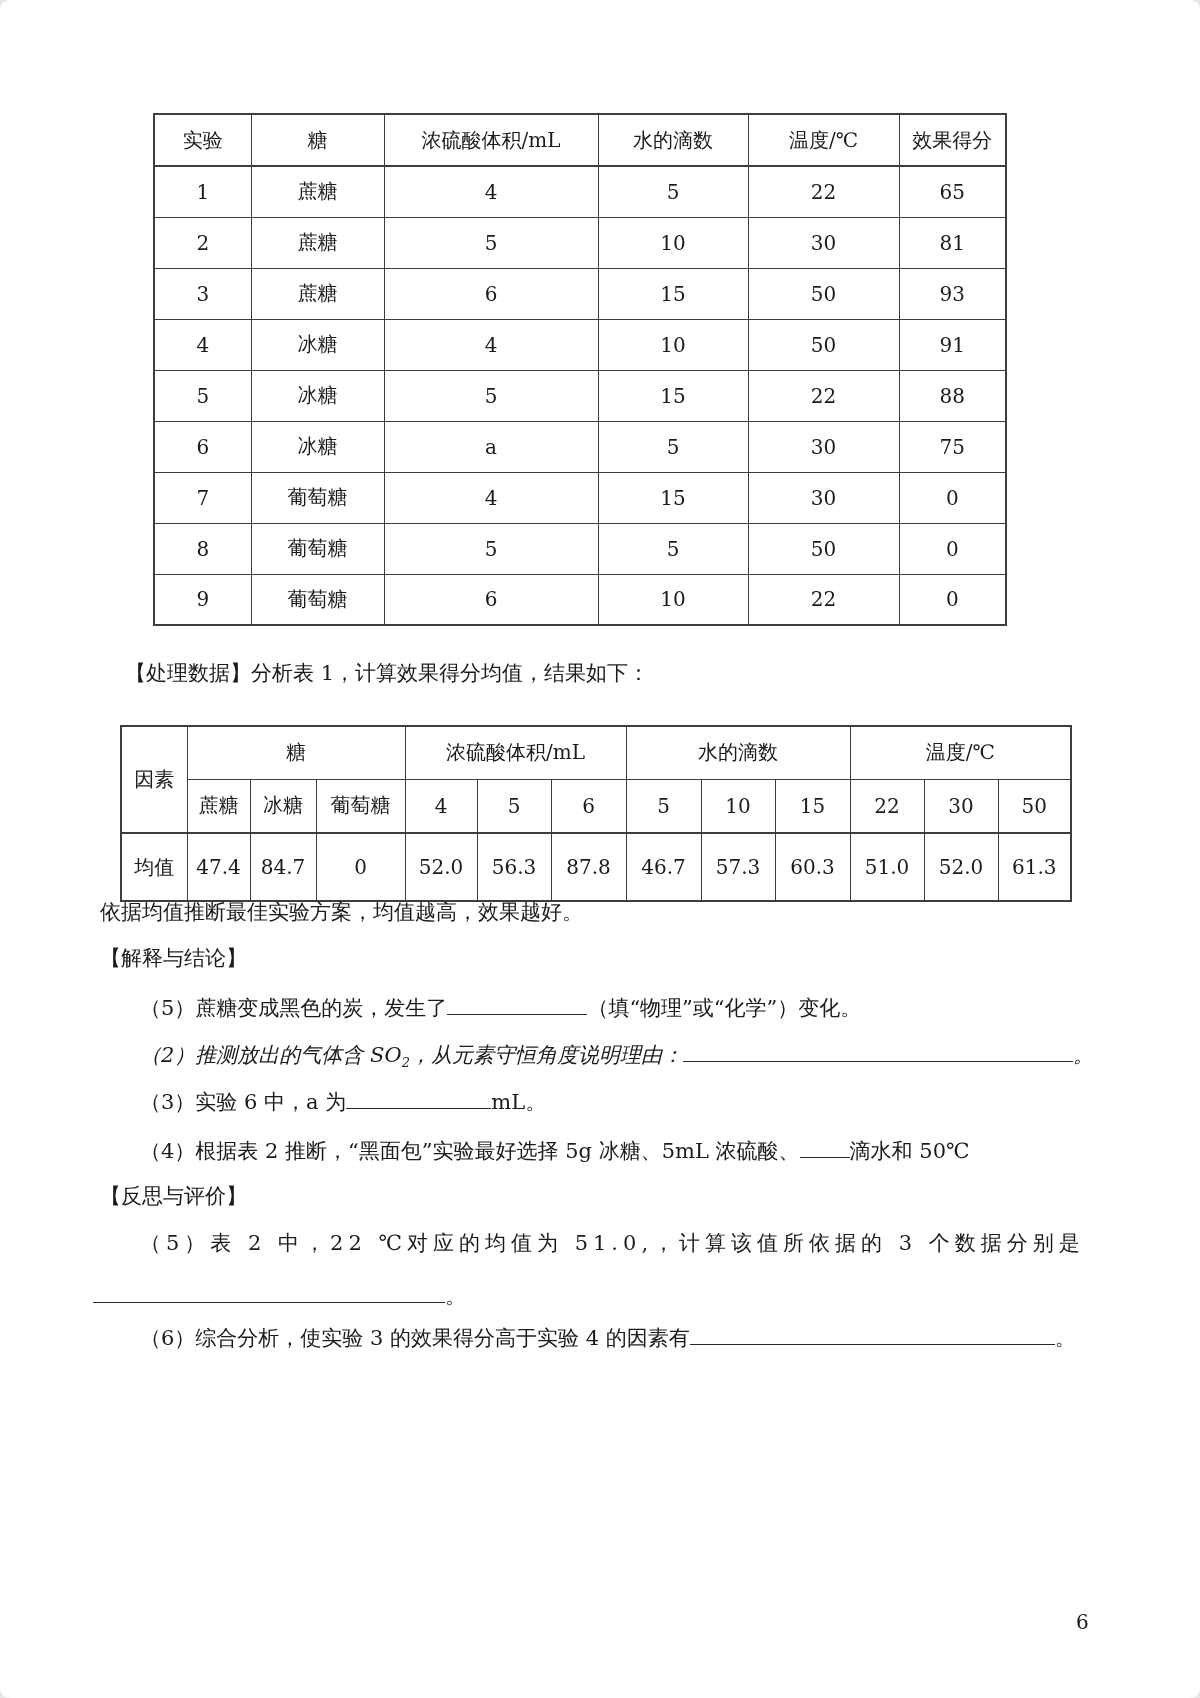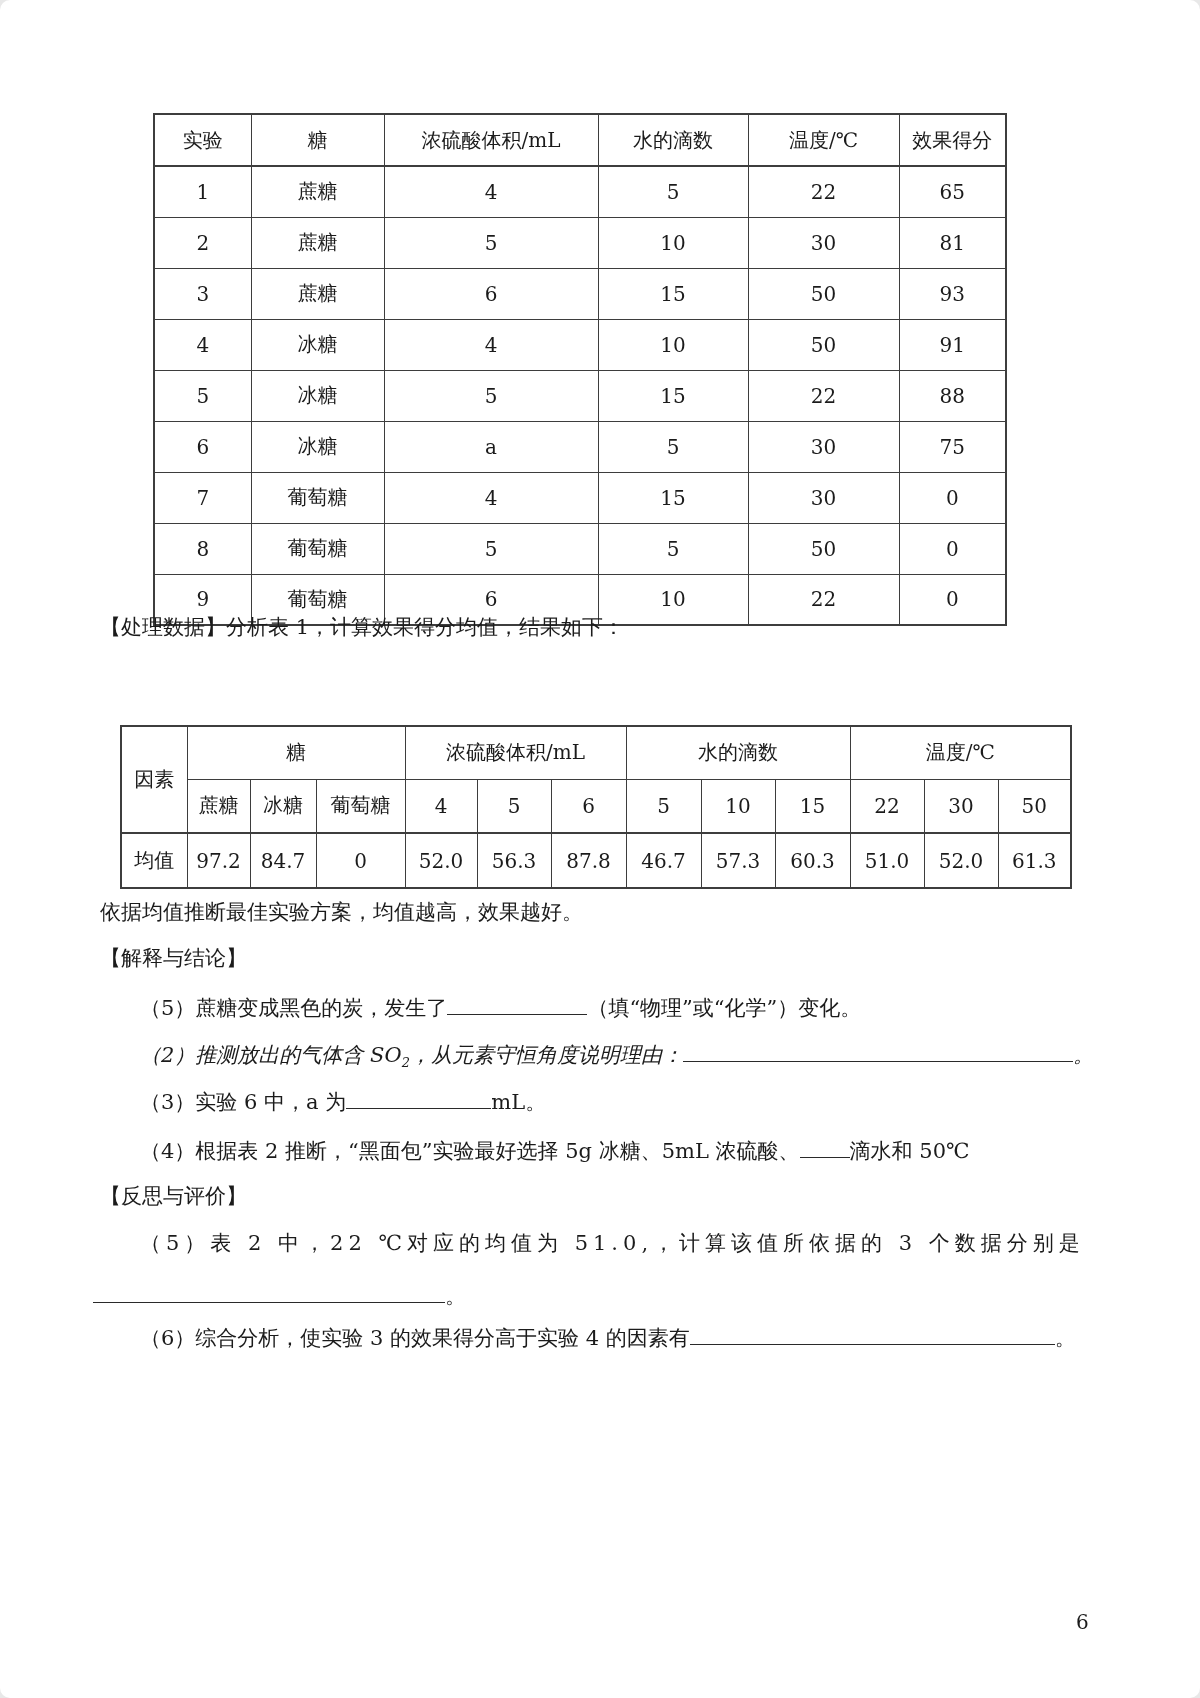--- a/index.html
+++ b/index.html
@@ -15,33 +15,33 @@
     border:1.5px solid #3d3d3d; text-align:center; vertical-align:middle;
     font-weight:normal; padding:0; font-size:20px; overflow:hidden;
   }
   .t1 { left:153px; top:113px; width:852px; border:2px solid #3d3d3d; }
   .t1 thead tr { height:52px; }
   .t1 thead th { border-bottom:2px solid #3d3d3d; }
   .t1 tbody tr { height:51px; }
   .t2 { left:120px; top:725px; width:950px; border:2px solid #3d3d3d; }
   .t2 .r1 { height:53px; }
   .t2 .r2 { height:54px; }
-  .t2 .r3 { height:55px; }
+  .t2 .r3 { height:68px; }
   .t2 .r3 th, .t2 .r3 td { border-top:2px solid #3d3d3d; }
   .line { position:absolute; left:100px; font-size:21px; white-space:nowrap; line-height:26px; }
   .q { left:140px; }
   .t2title { position:absolute; left:120px; top:687px; width:950px; text-align:center; font-size:21px; }
   .blank { display:inline-block; border-bottom:1.5px solid #2a2a2a; height:20px; vertical-align:baseline; }
   .w140 { width:140px; }
   .w390 { width:390px; }
   .w145 { width:145px; }
   .w50  { width:50px; }
   .w352 { width:352px; }
   .w365 { width:365px; }
-  .process { top:614px; }
+  .process { top:660px;margin-left:25px; }
   .note { top:899px; }
   .h-explain { top:945px; }
   .q1 { top:994px; }
   .q2 { top:1041px;font-style:italic; }
   .q3 { top:1088px; }
   .q4 { top:1137px; }
   .h-reflect { top:1183px; }
   .q5 { top:1230px; letter-spacing:5px; }
   .q5b { top:1282px; left:93px; }
   .q6 { top:1324px; }
@@ -184,21 +184,21 @@
           <th>6</th>
           <th>5</th>
           <th>10</th>
           <th>15</th>
           <th>22</th>
           <th>30</th>
           <th>50</th>
         </tr>
         <tr class="r3">
           <th>均值</th>
-          <td>97.2</td>
+          <td>47.4</td>
           <td>84.7</td>
           <td>0</td>
           <td>52.0</td>
           <td>56.3</td>
           <td>87.8</td>
           <td>46.7</td>
           <td>57.3</td>
           <td>60.3</td>
           <td>51.0</td>
           <td>52.0</td>

